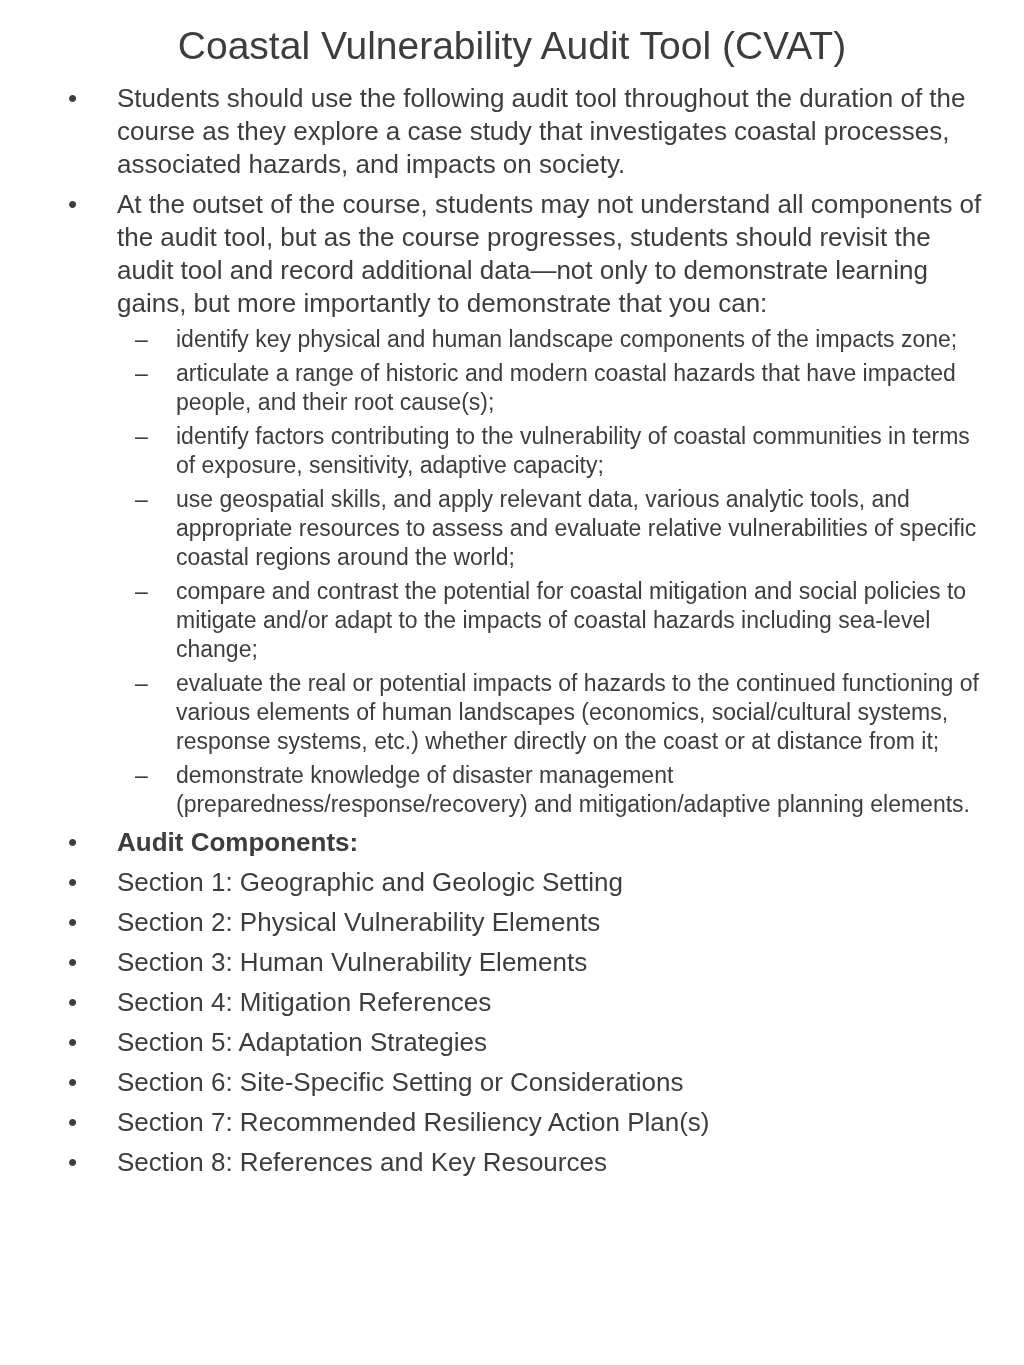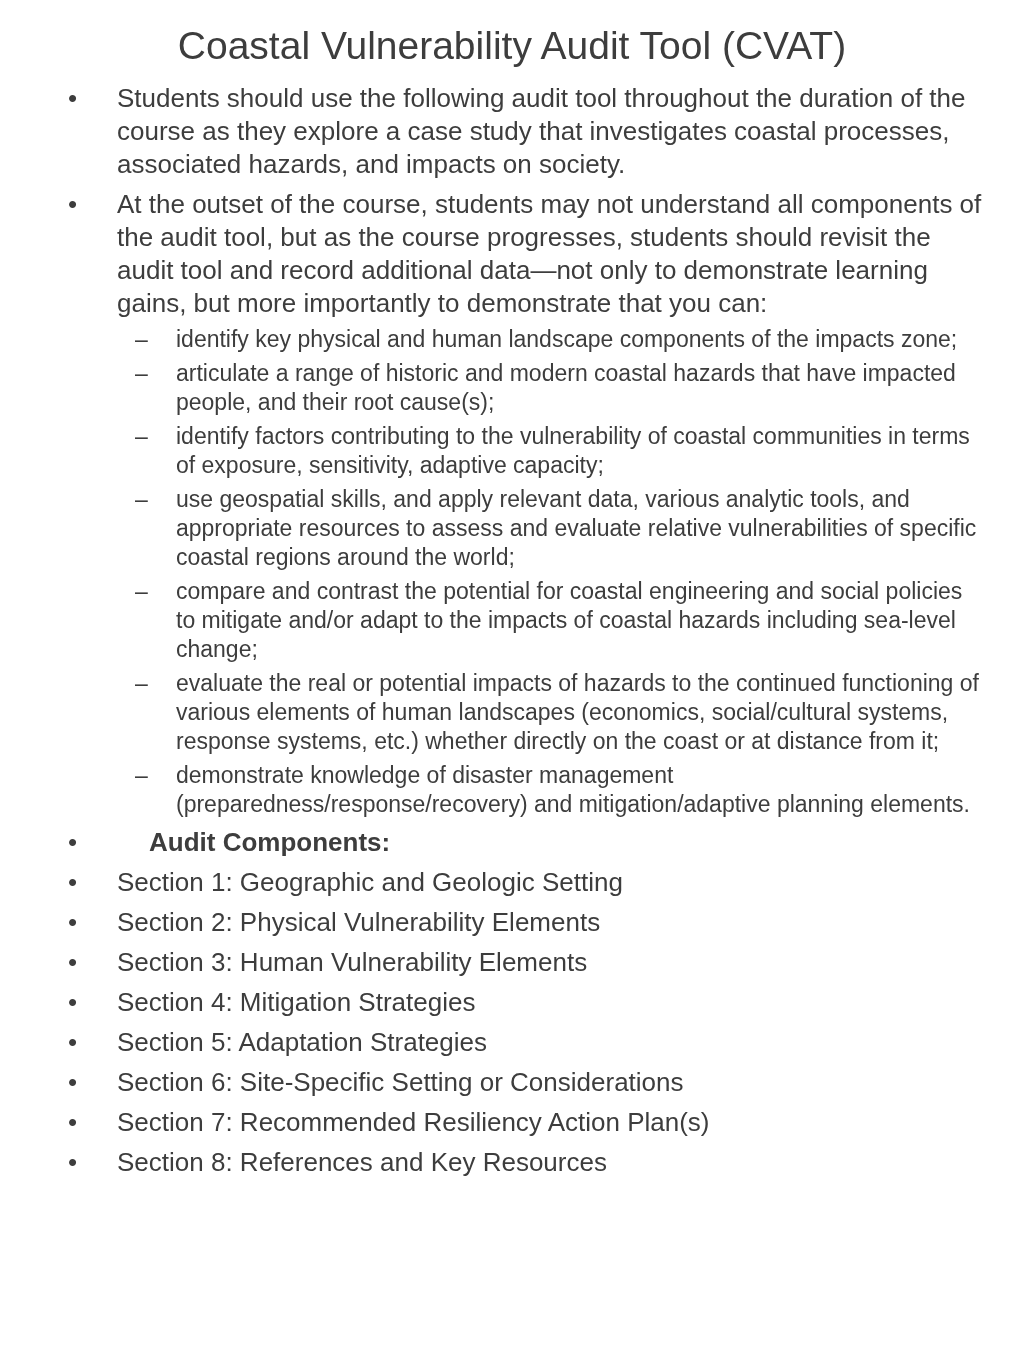--- a/index.html
+++ b/index.html
@@ -49,21 +49,20 @@
     font-size: 23px;
     line-height: 29px;
     margin-top: 5px;
     margin-left: 95px;
   }
   .level-2 .marker {
     flex: 0 0 41px;
   }
   .bold .text {
     font-weight: 700;
-    margin-left: 32px;
   }
   .marker {
     user-select: none;
   }
 </style>
 </head>
 <body>
 
 <div class="slide">
   <h1 class="title">Coastal Vulnerability Audit Tool (CVAT)</h1>
@@ -87,21 +86,21 @@
       <div class="bullet level-2">
         <span class="marker">–</span>
         <span class="text">identify factors contributing to the vulnerability of coastal communities in terms of exposure, sensitivity, adaptive capacity;</span>
       </div>
       <div class="bullet level-2">
         <span class="marker">–</span>
         <span class="text">use geospatial skills, and apply relevant data, various analytic tools, and appropriate resources to assess and evaluate relative vulnerabilities of specific coastal regions around the world;</span>
       </div>
       <div class="bullet level-2">
         <span class="marker">–</span>
-        <span class="text">compare and contrast the potential for coastal engineering and social policies to mitigate and/or adapt to the impacts of coastal hazards including sea-level change;</span>
+        <span class="text">compare and contrast the potential for coastal mitigation and social policies to mitigate and/or adapt to the impacts of coastal hazards including sea-level change;</span>
       </div>
       <div class="bullet level-2">
         <span class="marker">–</span>
         <span class="text">evaluate the real or potential impacts of hazards to the continued functioning of various elements of human landscapes (economics, social/cultural systems, response systems, etc.) whether directly on the coast or at distance from it;</span>
       </div>
       <div class="bullet level-2">
         <span class="marker">–</span>
         <span class="text">demonstrate knowledge of disaster management (preparedness/response/recovery) and mitigation/adaptive planning elements.</span>
       </div>
       <div class="bullet level-1 bold">
@@ -115,21 +114,21 @@
       <div class="bullet level-1">
         <span class="marker">•</span>
         <span class="text">Section 2: Physical Vulnerability Elements</span>
       </div>
       <div class="bullet level-1">
         <span class="marker">•</span>
         <span class="text">Section 3: Human Vulnerability Elements</span>
       </div>
       <div class="bullet level-1">
         <span class="marker">•</span>
-        <span class="text">Section 4: Mitigation Strategies</span>
+        <span class="text">Section 4: Mitigation References</span>
       </div>
       <div class="bullet level-1">
         <span class="marker">•</span>
         <span class="text">Section 5: Adaptation Strategies</span>
       </div>
       <div class="bullet level-1">
         <span class="marker">•</span>
         <span class="text">Section 6: Site-Specific Setting or Considerations</span>
       </div>
       <div class="bullet level-1">

